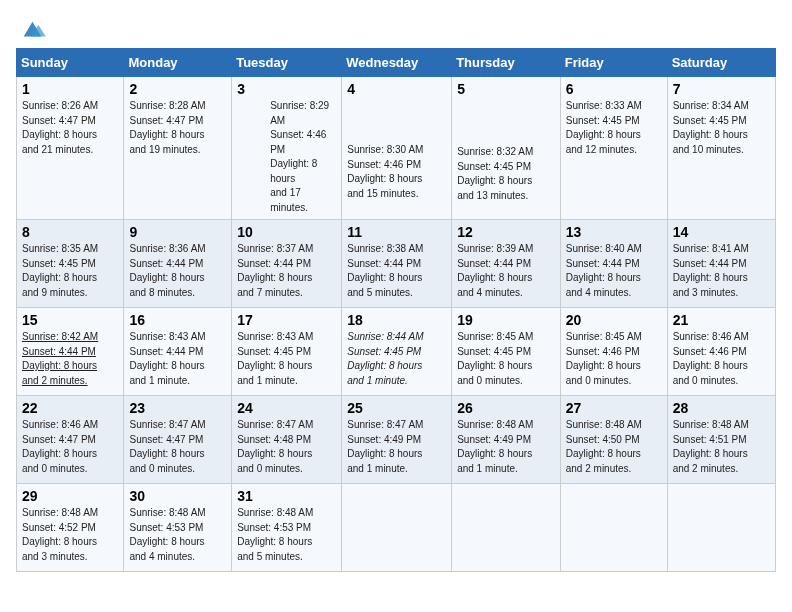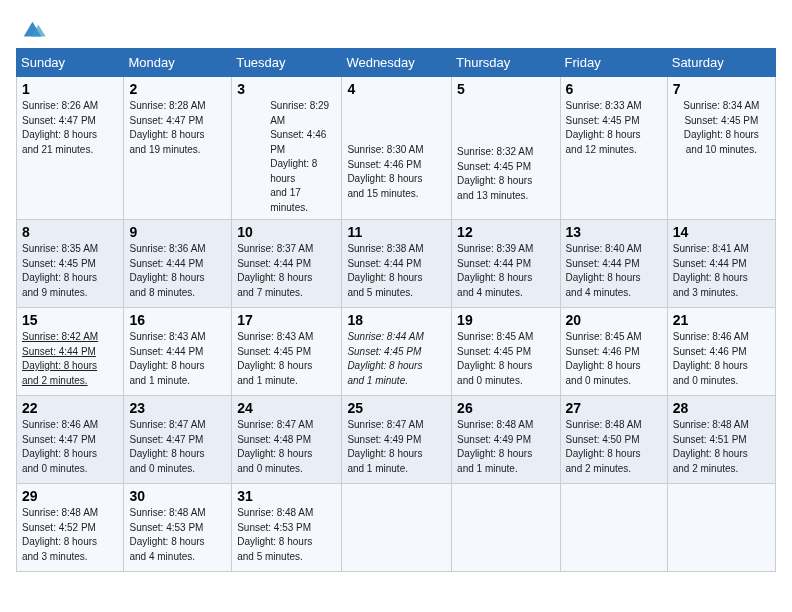--- a/index.html
+++ b/index.html
@@ -41,21 +41,21 @@
       width: 100%;
       border-collapse: collapse;
       font-size: 11px;
     }
     thead tr th {
       background: #2a6db5;
       color: #fff;
       padding: 6px 4px;
       text-align: left;
       font-size: 13px;
-      font-weight: normal;
+      font-weight: bold;
       border: 1px solid #2a6db5;
     }
     tbody tr td {
       border: 1px solid #ccc;
       vertical-align: top;
       padding: 4px 5px;
       height: 88px;
       width: 113px;
     }
     tbody tr:nth-child(odd) td {
@@ -153,21 +153,21 @@
         </td>
         <td>
           <span class="day-num">6</span>
           <div class="day-detail" style="white-space: pre-line;">Sunrise: 8:33 AM
 Sunset: 4:45 PM
 Daylight: 8 hours
 and 12 minutes.</div>
         </td>
         <td>
           <span class="day-num">7</span>
-          <div class="day-detail" style="white-space: pre-line; text-align: center;">Sunrise: 8:34 AM
+          <div class="day-detail" style="white-space: pre-line;">Sunrise: 8:34 AM
 Sunset: 4:45 PM
 Daylight: 8 hours
 and 10 minutes.</div>
         </td>
       </tr>
       <tr>
         <td>
           <span class="day-num">8</span>
           <div class="day-detail" style="white-space: pre-line;">Sunrise: 8:35 AM
 Sunset: 4:45 PM

